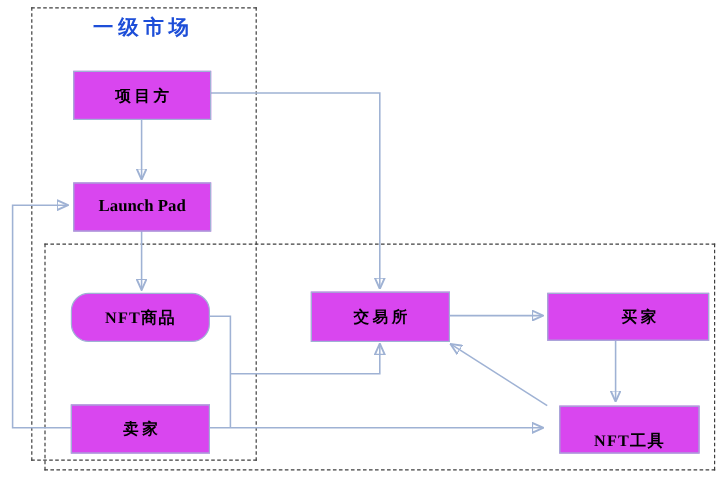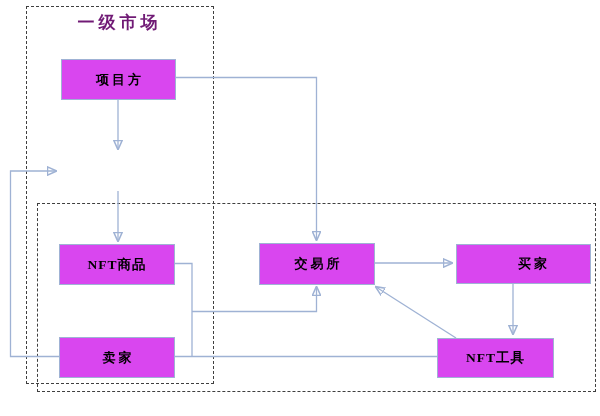--- a/index.html
+++ b/index.html
@@ -3,21 +3,21 @@
 <meta charset="utf-8">
 <style>
   html,body{margin:0;padding:0;background:#ffffff;}
   #stage{
     position:relative;width:600px;height:416px;background:#ffffff;
     font-family:"Liberation Serif","DejaVu Serif",serif;overflow:hidden;
   }
   .group{position:absolute;border:1px dashed #3f3f3f;background:transparent;z-index:1;}
   .group-label{
     position:absolute;z-index:2;text-align:center;font-weight:bold;
-    font-size:17px;letter-spacing:4px;color:#701a75;
+    font-size:17px;letter-spacing:4px;color:#1d4ed8;
   }
   .wires{position:absolute;left:0;top:0;z-index:3;pointer-events:none;}
   .wires path{stroke:#9fb2d4;stroke-width:1.3;fill:none;}
   .node{
     position:absolute;z-index:4;background:#d946ef;border:1px solid #9fb2d4;
     display:flex;align-items:center;justify-content:center;
     font-weight:bold;color:#000;font-size:13px;
   }
   .node.cjk span{letter-spacing:3px;padding-left:3px;}
   .node.latin{font-size:14px;}
@@ -61,35 +61,38 @@
 
     <path d="M513,283 V334" marker-end="url(#arw)"></path>
 
     <path d="M456,338 L376,287" marker-end="url(#arw)"></path>
   </svg>
 
   <div class="node cjk" style="left:61px;top:59px;width:113px;height:39px;">
     <span>项目方</span>
   </div>
 
+  <div class="node latin" style="left:61px;top:152px;width:113px;height:39px;">
+    <span>Launch Pad</span>
+  </div>
 
-  <div class="node mixed" style="left:59px;top:244px;width:114px;height:39px;">
+  <div class="node mixed" style="left:59px;top:244px;width:114px;height:39px;border-radius:15px;">
     <span>NFT商品</span>
   </div>
 
   <div class="node cjk" style="left:59px;top:337px;width:114px;height:39px;">
     <span>卖家</span>
   </div>
 
   <div class="node cjk" style="left:259px;top:243px;width:114px;height:40px;">
     <span>交易所</span>
   </div>
 
   <div class="node cjk" style="left:456px;top:244px;width:115px;height:38px;padding-left:18px;">
     <span>买家</span>
   </div>
 
-  <div class="node mixed" style="left:437px;top:338px;width:115px;height:38px;">
+  <div class="node mixed" style="left:466px;top:338px;width:115px;height:38px;align-items:flex-end;">
     <span>NFT工具</span>
   </div>
 
 
 </div>
 
 </body></html>

